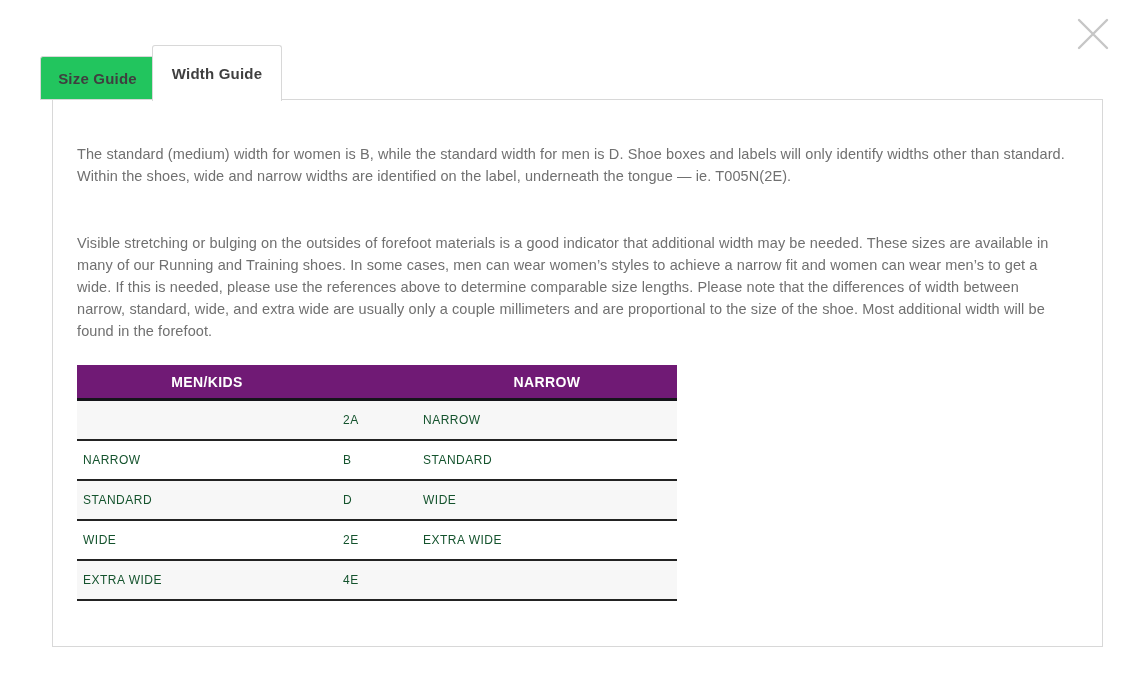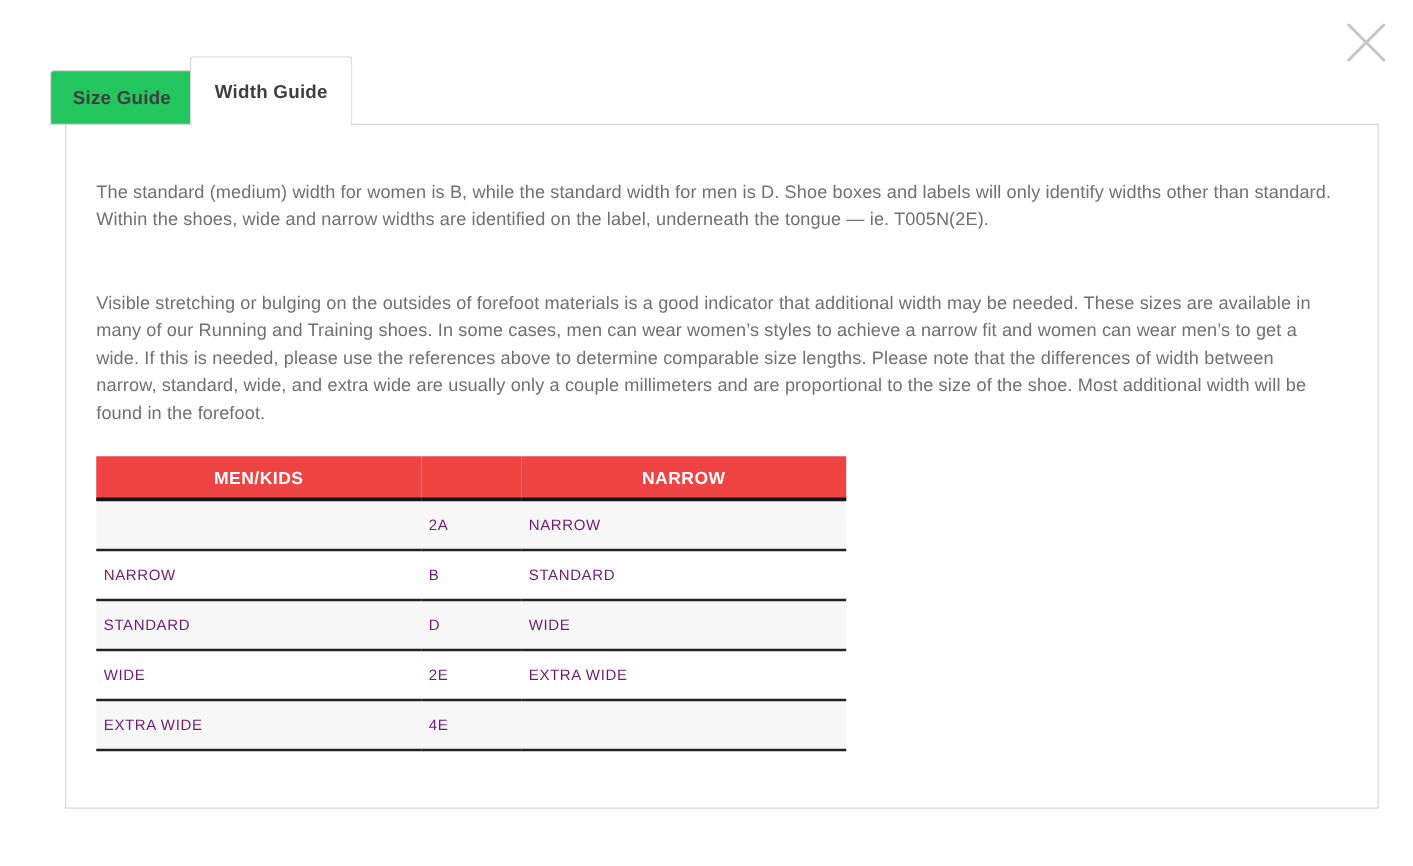--- a/index.html
+++ b/index.html
@@ -46,26 +46,26 @@
     font-size:14.5px;line-height:22px;color:#707070;letter-spacing:.1px;
   }
   .para + .para{margin-top:23px;}
 
   
   table.width-table{
     margin-top:23px;width:600px;border-collapse:collapse;table-layout:fixed;
   }
   col.c1{width:260px;} col.c2{width:80px;} col.c3{width:260px;}
   table.width-table thead th{
-    background:#ef4444;color:#ffffff;font-size:14px;font-weight:bold;
+    background:#701a75;color:#ffffff;font-size:14px;font-weight:bold;
     letter-spacing:.4px;height:33px;text-align:center;padding:0;
     border-bottom:3px solid #15151a;
   }
   table.width-table tbody td{
-    height:38px;font-size:12px;color:#701a75;letter-spacing:.5px;
+    height:38px;font-size:12px;color:#14532d;letter-spacing:.5px;
     padding:0 0 0 6px;vertical-align:middle;background:#ffffff;
     border-bottom:2px solid #232323;white-space:nowrap;
   }
   table.width-table tbody tr:nth-child(odd) td{background:#f7f7f7;}
 </style>
 </head>
 <body>
 
 <div class="stage">
 

